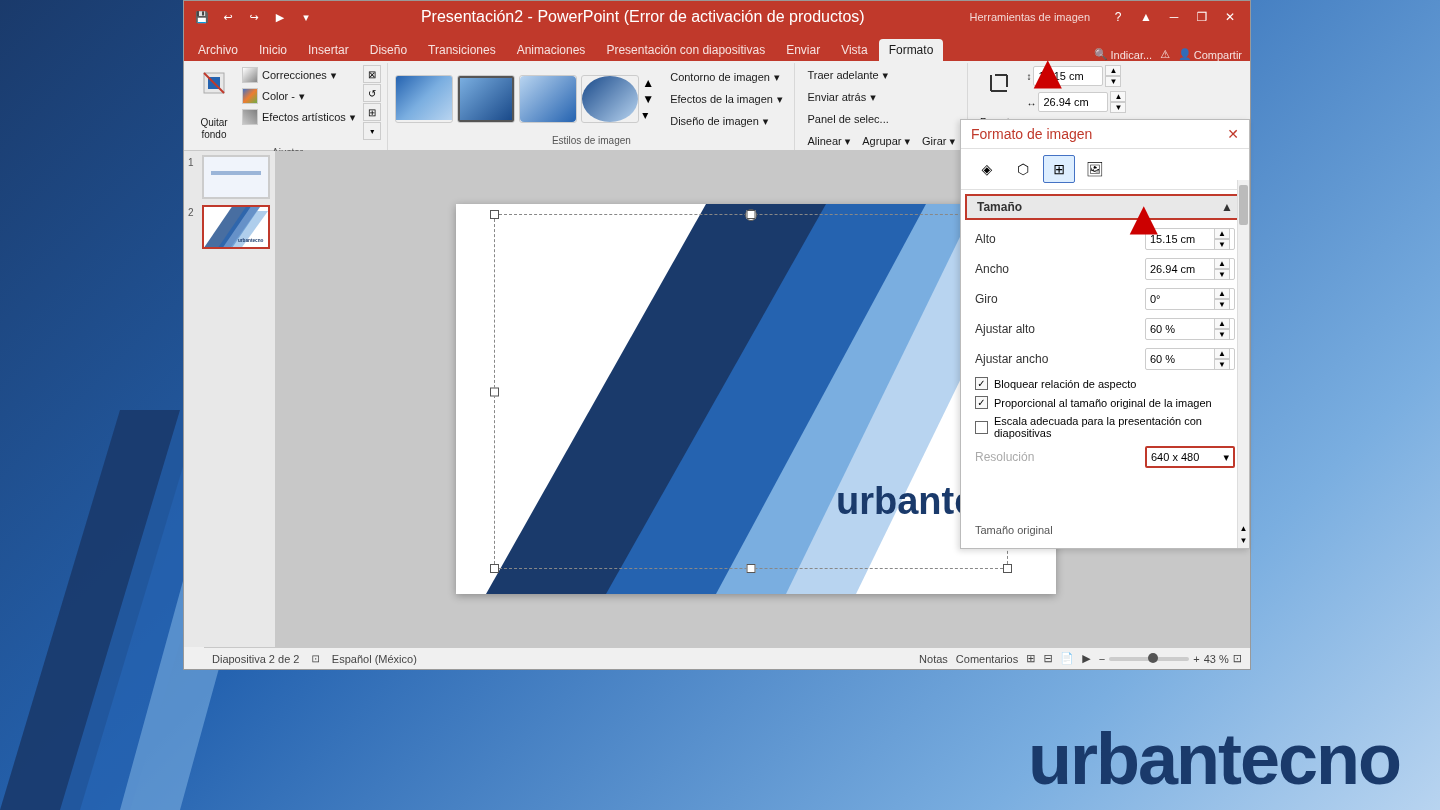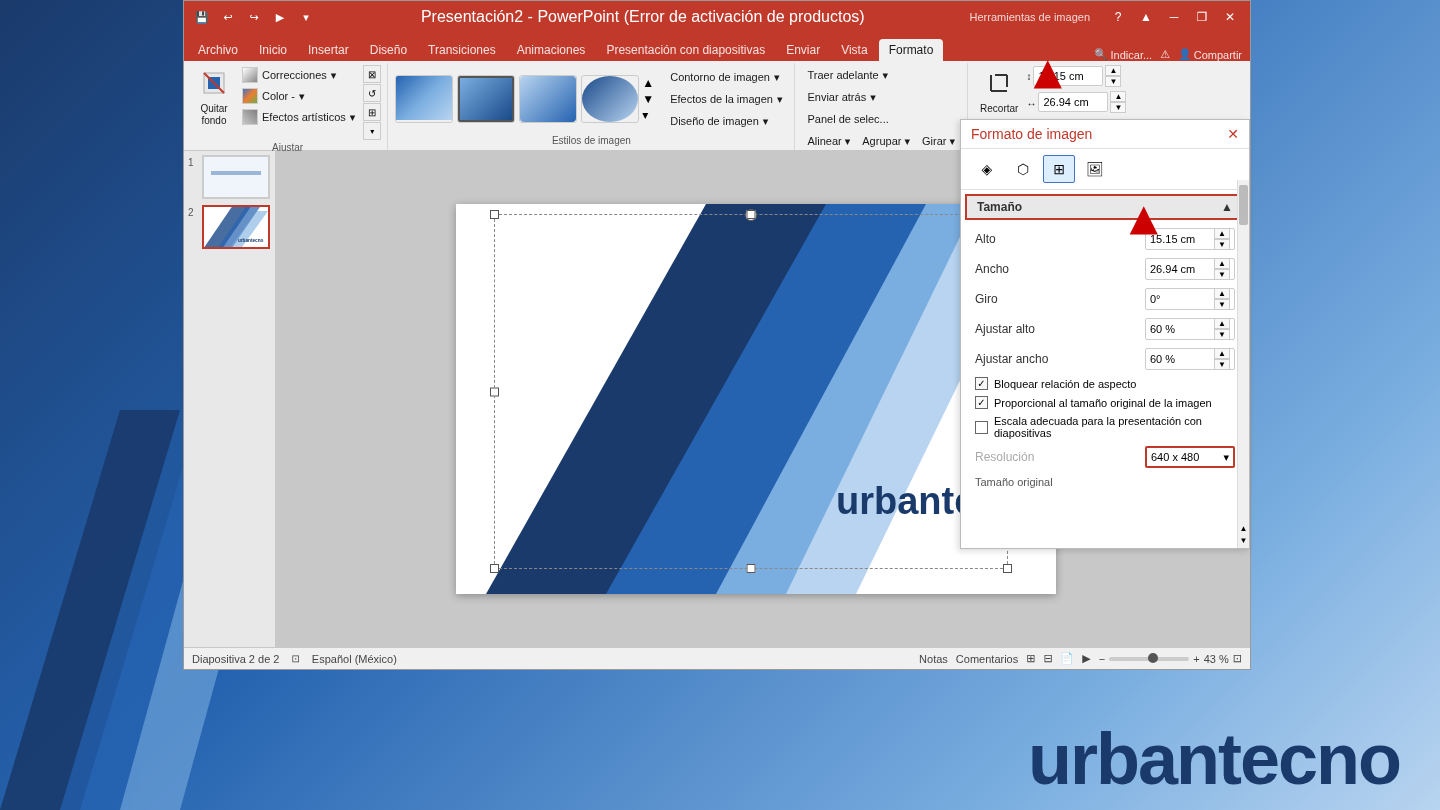--- a/index.html
+++ b/index.html
@@ -62,21 +62,21 @@
       display: flex; flex-direction: column; align-items: center; padding: 2px 6px;
       border-right: 1px solid #d8d8d8; min-width: fit-content;
     }
     .ribbon-group:last-child { border-right: none; }
     .ribbon-group-content { display: flex; align-items: flex-start; gap: 2px; flex: 1; }
     .ribbon-group-label { font-size: 10px; color: #555; margin-top: 2px; padding-bottom: 2px; }
 
     .ribbon-btn {
       display: flex; flex-direction: column; align-items: center; justify-content: center;
       padding: 4px 6px; cursor: pointer; border-radius: 3px; min-width: 36px;
-      font-size: 10px; color: #1a1a1a; gap: 6px;
+      font-size: 10px; color: #1a1a1a; gap: 20px;
     }
     .ribbon-btn .icon-area { width: 28px; height: 28px; display: flex; align-items: center; justify-content: center; }
     .ribbon-btn-small {
       display: flex; align-items: center; padding: 2px 6px; cursor: pointer;
       border-radius: 2px; font-size: 11px; color: #1a1a1a; white-space: nowrap; gap: 4px;
       min-height: 20px;
     }
 
     .img-style-box {
       width: 58px; height: 48px; border: 1px solid #ccc; border-radius: 3px;
@@ -120,21 +120,21 @@
 
     .slide-canvas {
       width: 600px; height: 390px; background: white; position: relative;
       box-shadow: 0 2px 8px rgba(0,0,0,0.3);
     }
 
     
     .status-bar {
       height: 22px; background: #f0f0f0; border-top: 1px solid #c8c8c8;
       display: flex; align-items: center; padding: 0 8px; gap: 12px;
-      font-size: 11px; color: #444; flex-shrink: 0;
+      font-size: 11px; color: #444; flex-shrink: 0; margin-left: 20px;
     }
     .status-right { margin-left: auto; display: flex; align-items: center; gap: 8px; }
     .zoom-slider { width: 80px; height: 4px; background: #ccc; border-radius: 2px; position: relative; cursor: pointer; }
     .zoom-thumb { position: absolute; top: -4px; left: 55%; width: 10px; height: 10px; background: #555; border-radius: 50%; transform: translateX(-50%); }
 
     
     .format-panel {
       position: absolute; right: 0; top: 118px; width: 290px; height: 430px;
       background: white; border: 1px solid #bbb; box-shadow: -2px 2px 6px rgba(0,0,0,0.15);
       display: flex; flex-direction: column; z-index: 20;
@@ -179,21 +179,21 @@
 
     .resolution-row {
       display: flex; align-items: center; padding: 4px 14px;
     }
     .resolution-label { flex: 1; font-size: 12px; color: #aaa; }
     .resolution-select {
       width: 90px; height: 22px; border: 2px solid #c0392b; border-radius: 2px;
       font-size: 11px; padding: 0 4px; background: white; display: flex; align-items: center; justify-content: space-between;
     }
 
-    .format-footer { padding: 4px 14px; font-size: 11px; color: #555; }
+    .format-footer { padding: 4px 14px; font-size: 11px; color: #555; margin-top: 48px; }
 
     
     .slide-diagonals {
       position: absolute; top: 0; left: 0; width: 100%; height: 100%;
     }
 
     
     .style-preview {
       width: 56px; height: 44px;
       background: linear-gradient(135deg, #2563b0 0%, #7aaee0 50%, #b8d4f0 100%);

